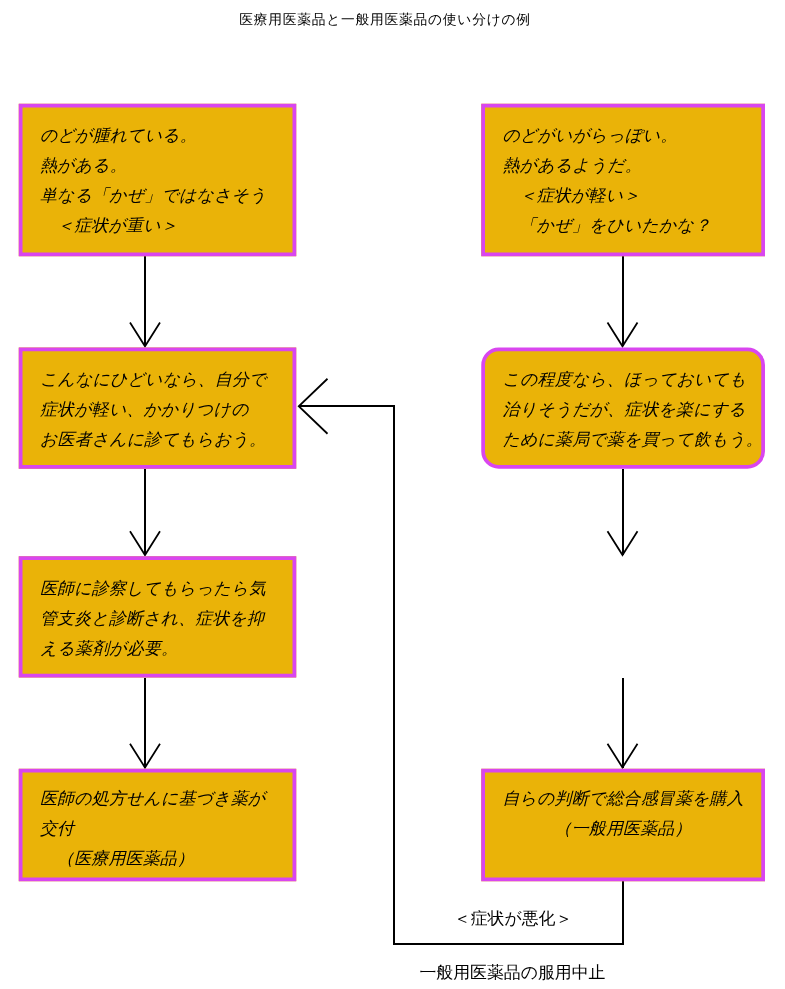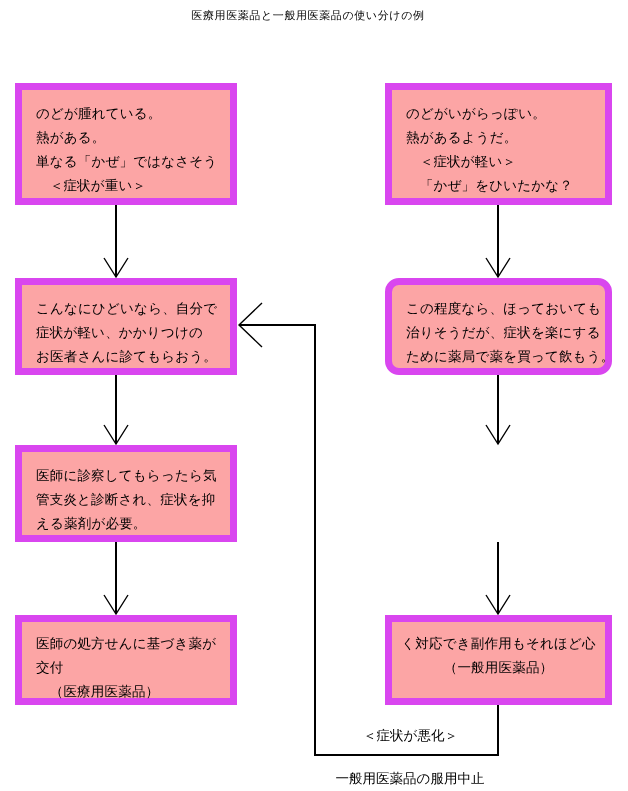--- a/index.html
+++ b/index.html
@@ -34,22 +34,23 @@
     top: 8px;
     width: 616px;
     text-align: center;
     font-size: 11px;
     letter-spacing: 0.6px;
     white-space: nowrap;
   }
   .node {
     position: absolute;
     box-sizing: border-box;
-    border: 7px solid #d946ef;
-    background: #fca5a5;
+    border: 3px solid #d946ef;
+    background: #eab308;
+    font-style: italic;
   }
   .node .lines {
     position: absolute;
     left: 0;
     top: 0;
     width: 100%;
     padding: 11px 0 0 0;
     box-sizing: border-box;
   }
   .node .ln {
@@ -172,21 +173,21 @@
   <div class="node" id="node-rx-drug">
     <div class="lines">
       <span class="ln">医師の処方せんに基づき薬が</span>
       <span class="ln">交付</span>
       <span class="ln">　（医療用医薬品）</span>
     </div>
   </div>
 
   <div class="node center" id="node-otc-drug">
     <div class="lines">
-      <span class="ln">く対応でき副作用もそれほど心</span>
+      <span class="ln">自らの判断で総合感冒薬を購入</span>
       <span class="ln">（一般用医薬品）</span>
     </div>
   </div>
 
   <div class="floating-label" id="label-worsen">＜症状が悪化＞</div>
 
   <div class="floating-label" id="label-stop">一般用医薬品の服用中止</div>
 
 </div>
 

